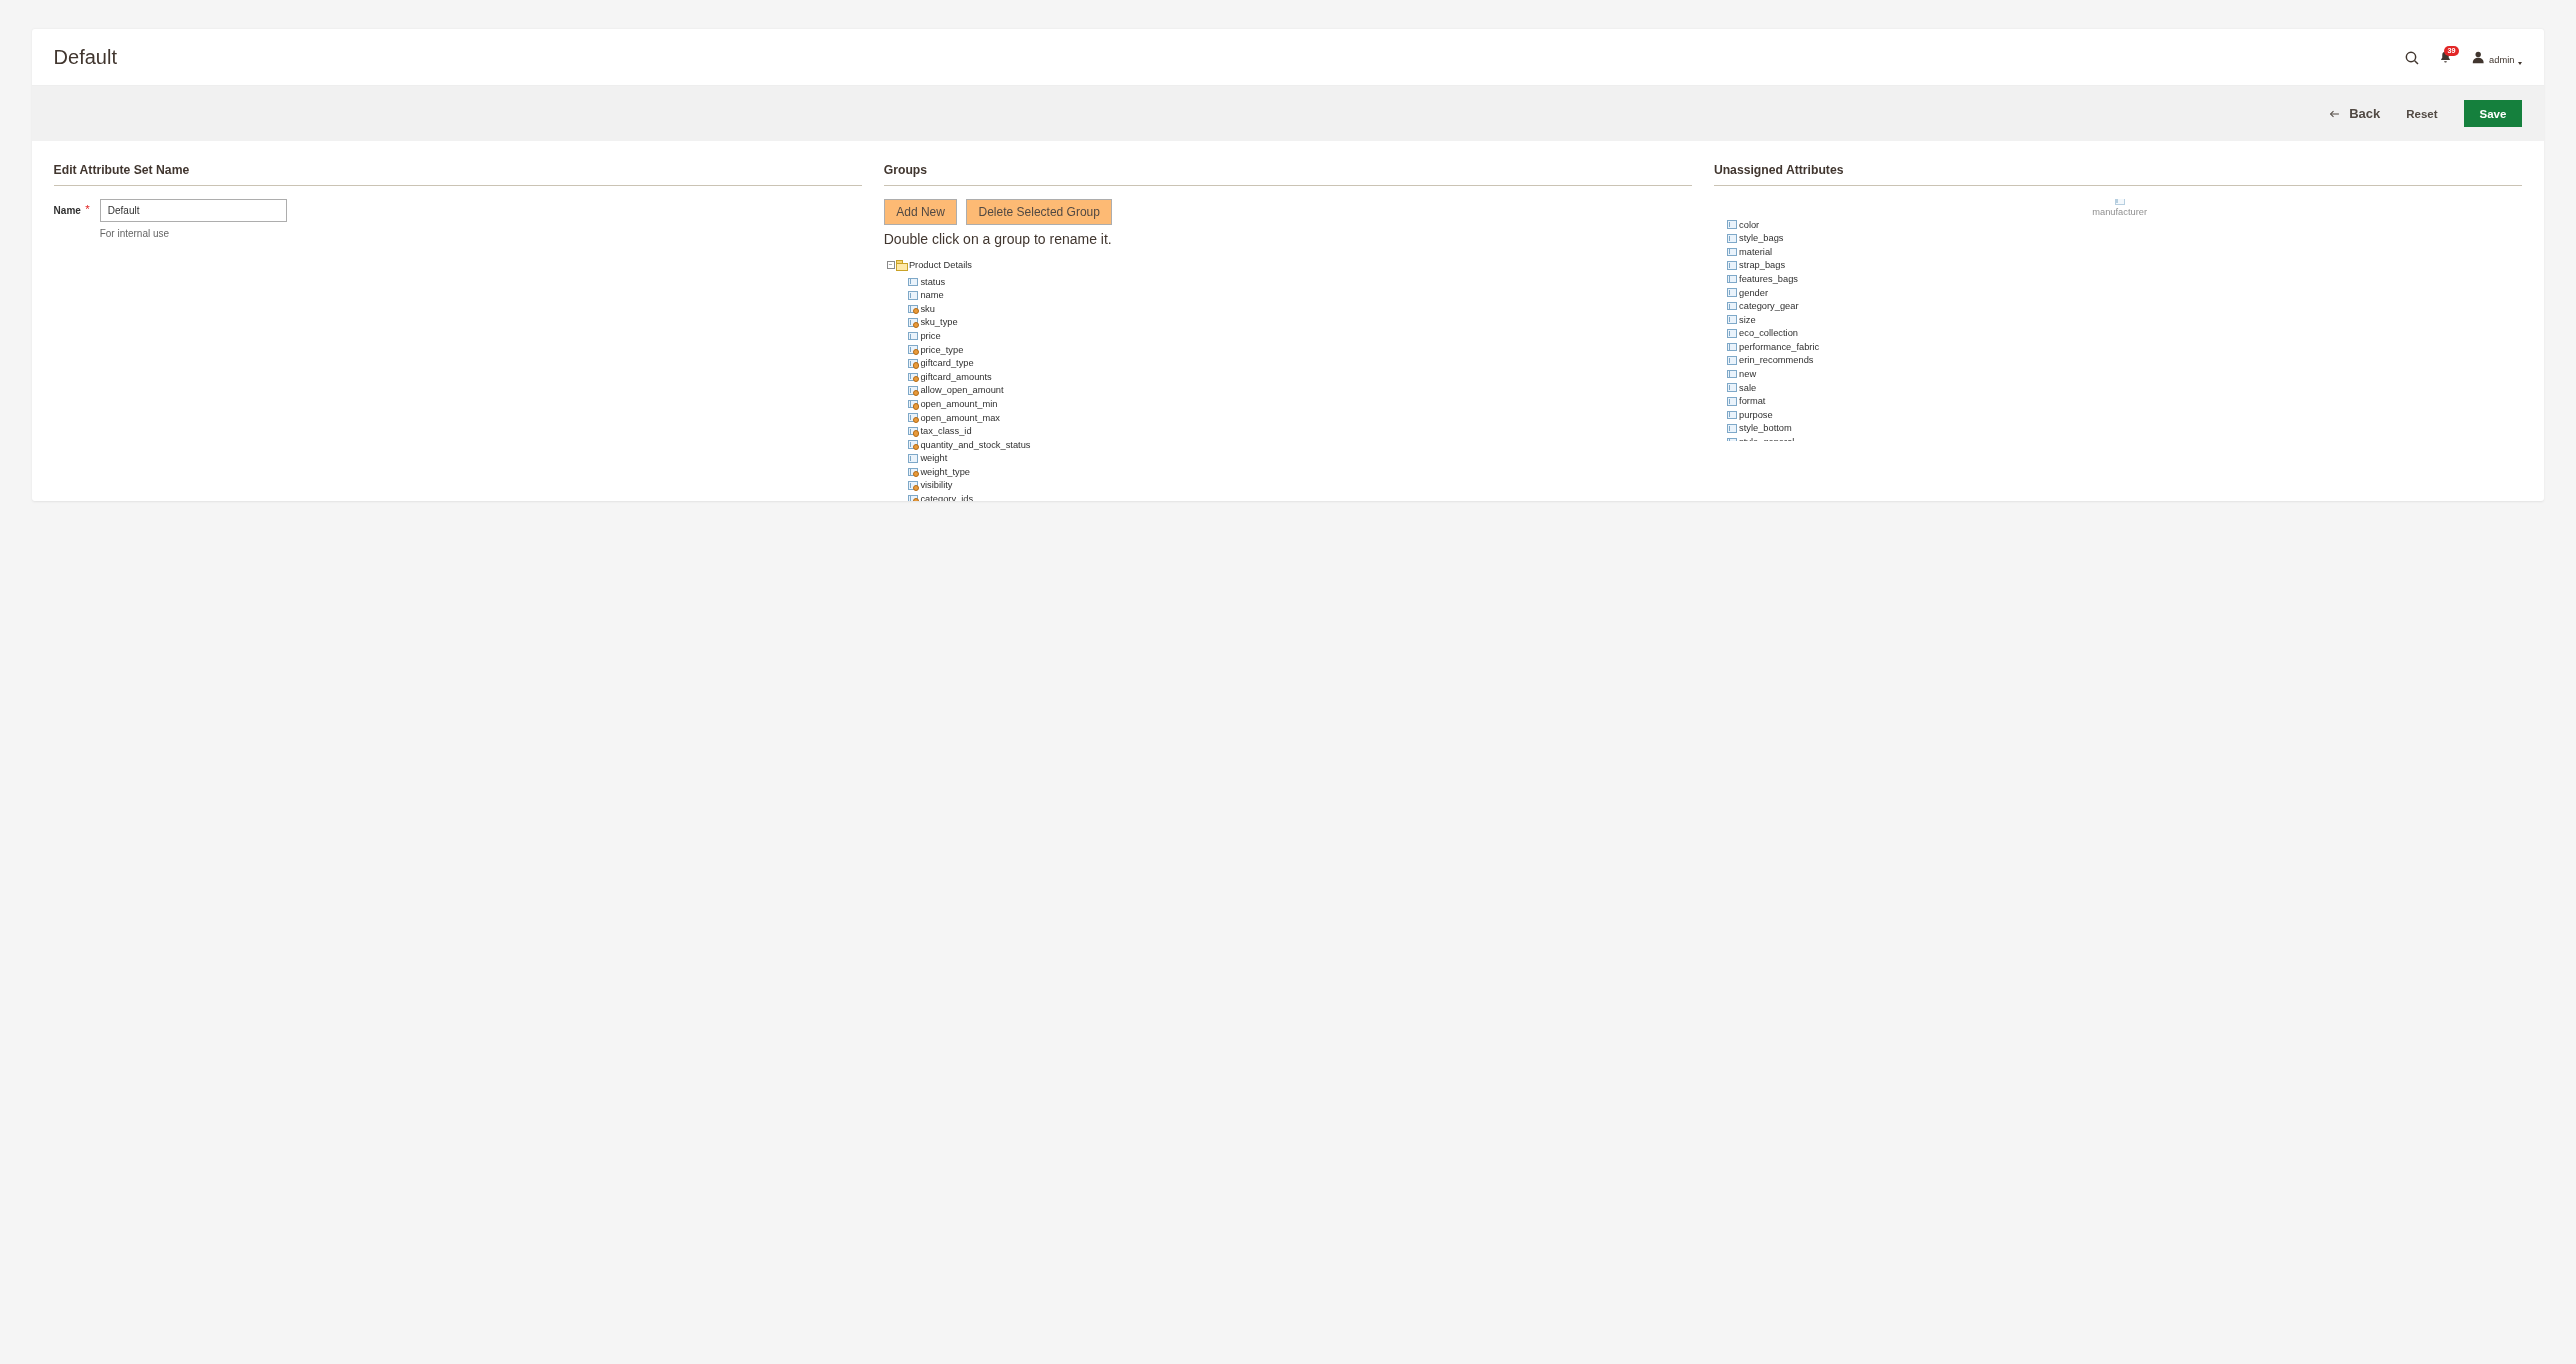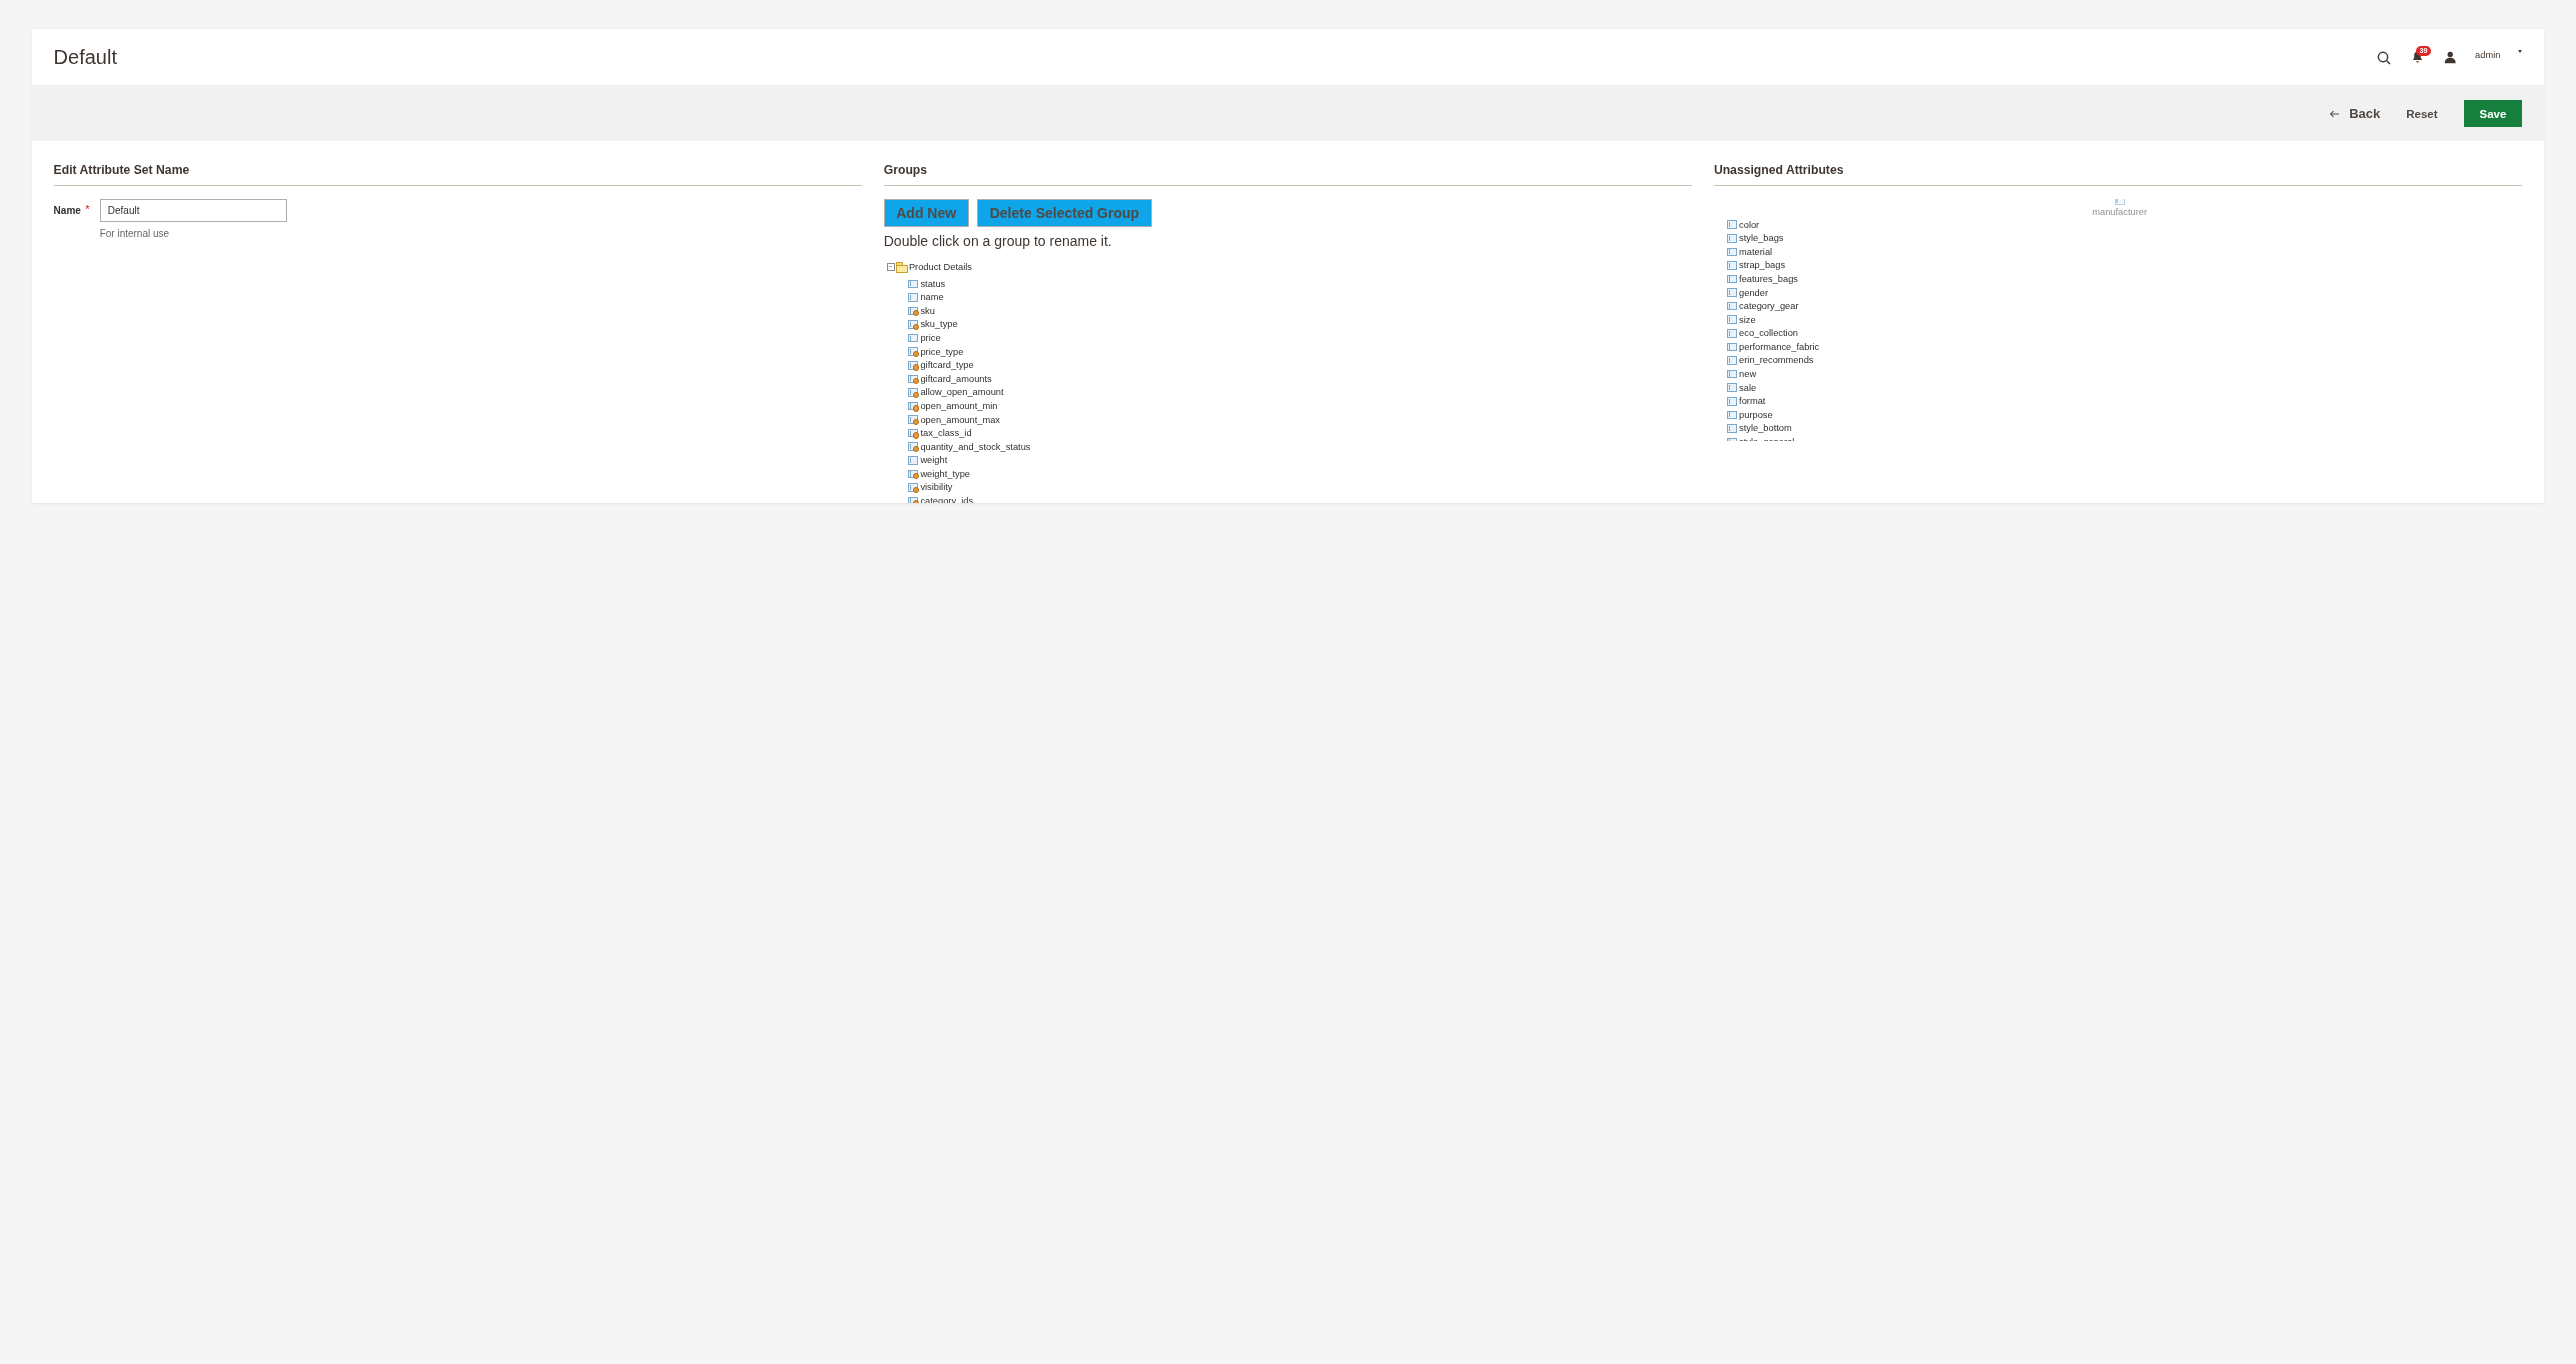--- a/index.html
+++ b/index.html
@@ -48,22 +48,22 @@
       background: #e22626;
       color: #fff;
       font-size: 7.2px;
       font-weight: 600;
       border-radius: 6.5px;
       padding: 0.7px 3.6px;
       line-height: 8.6px;
     }
     .user-area {
       display: flex;
-      align-items: flex-start;
-      gap: 18px;
+      align-items: flex-end;
+      gap: 4px;
       cursor: pointer;
       color: #41362f;
     }
     .user-label {
       font-size: 9.3px;
       color: #41362f;
     }
     .caret-down {
       width: 0; height: 0;
       border-left: 2.9px solid transparent;
@@ -159,26 +159,26 @@
       color: #666;
       margin-top: 5.8px;
     }
 
     .group-btns {
       display: flex;
       gap: 8.6px;
       margin-bottom: 5.8px;
     }
     .btn-secondary {
-      background: #0ea5e9;
+      background: #fdba74;
       border: 0.7px solid #adadad;
       padding: 5px 11.5px;
-      font-size: 14px;
+      font-size: 12px;
       color: #514943;
-      font-weight: 700;
+      font-weight: 400;
       cursor: pointer;
     }
     .hint-text {
       font-size: 14px;
       color: #41362f;
       margin-bottom: 11.5px;
     }
 
     .tree-area, .list-area {
       position: relative;

